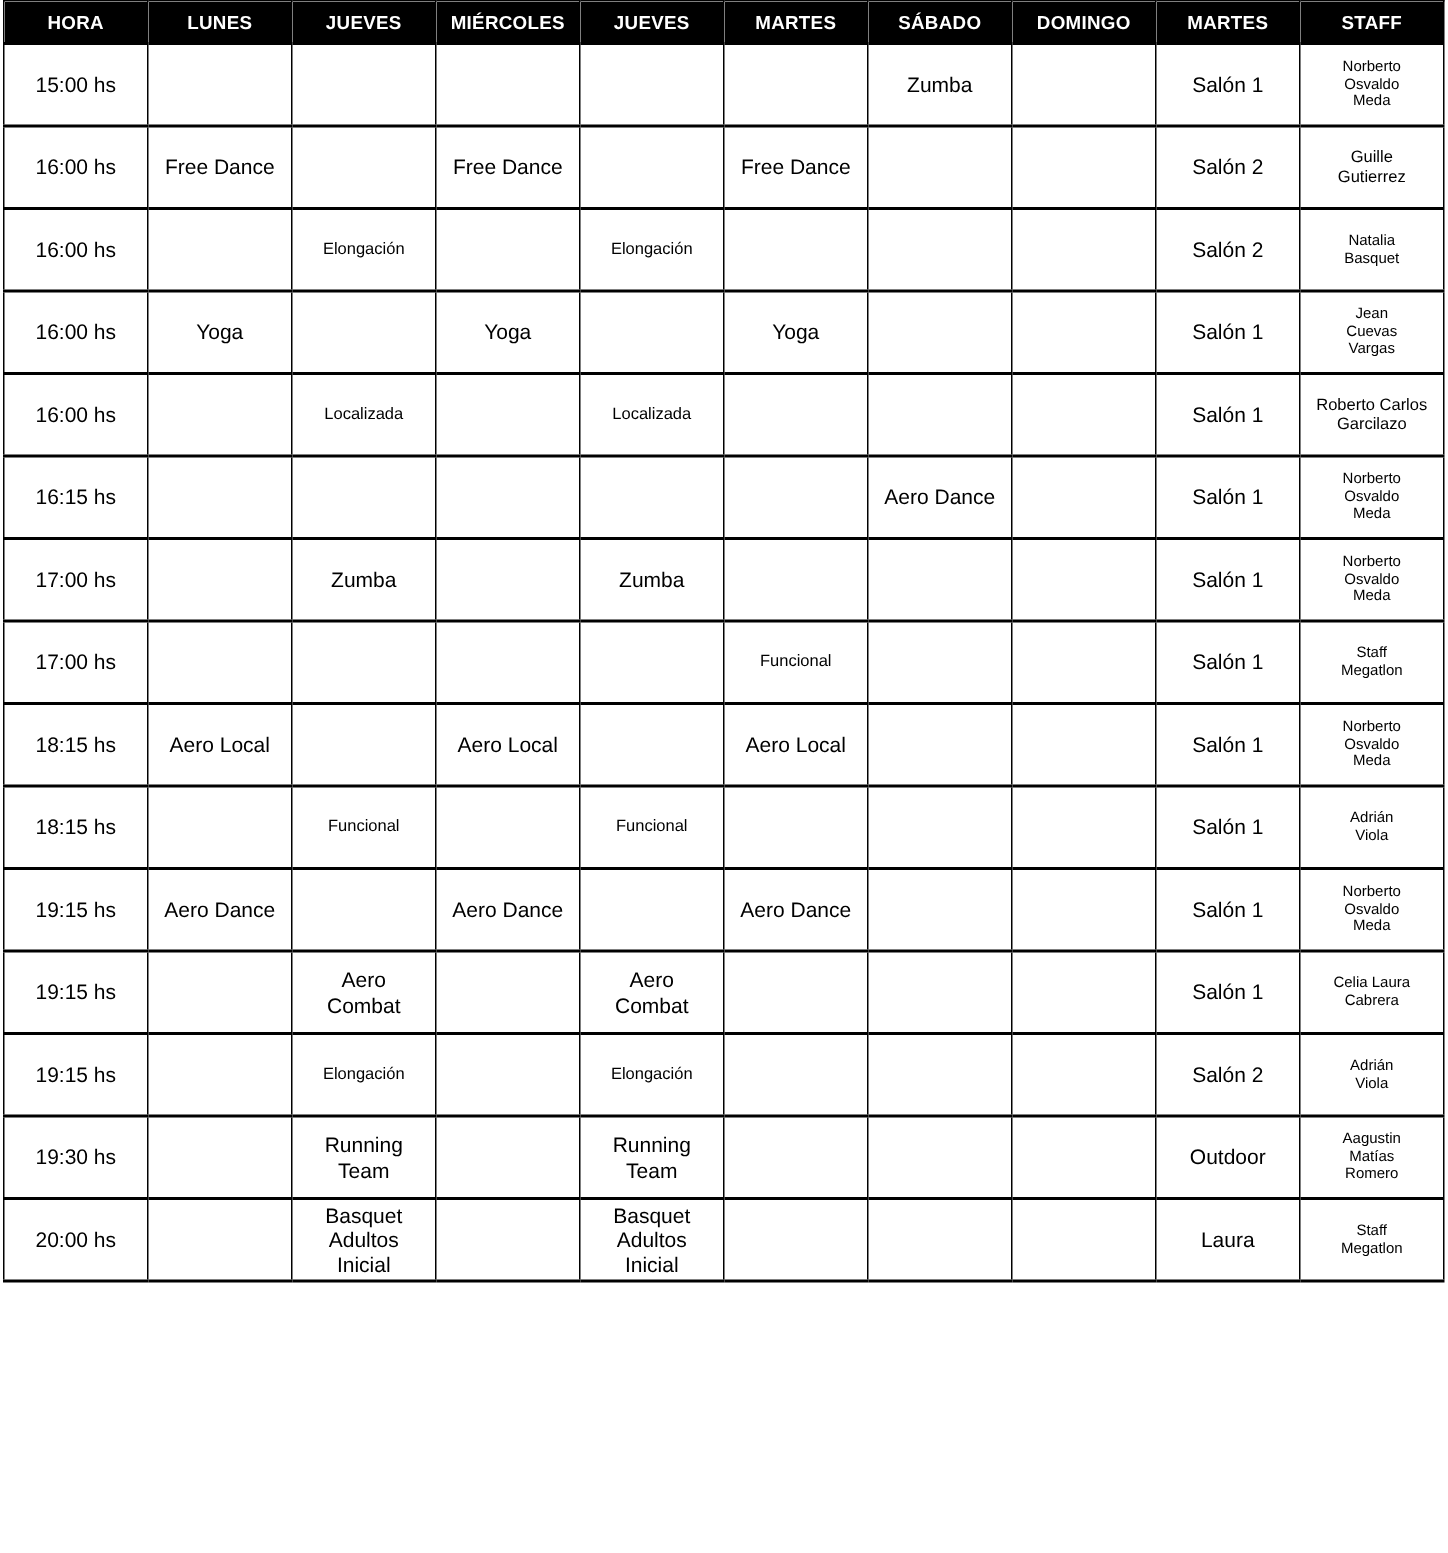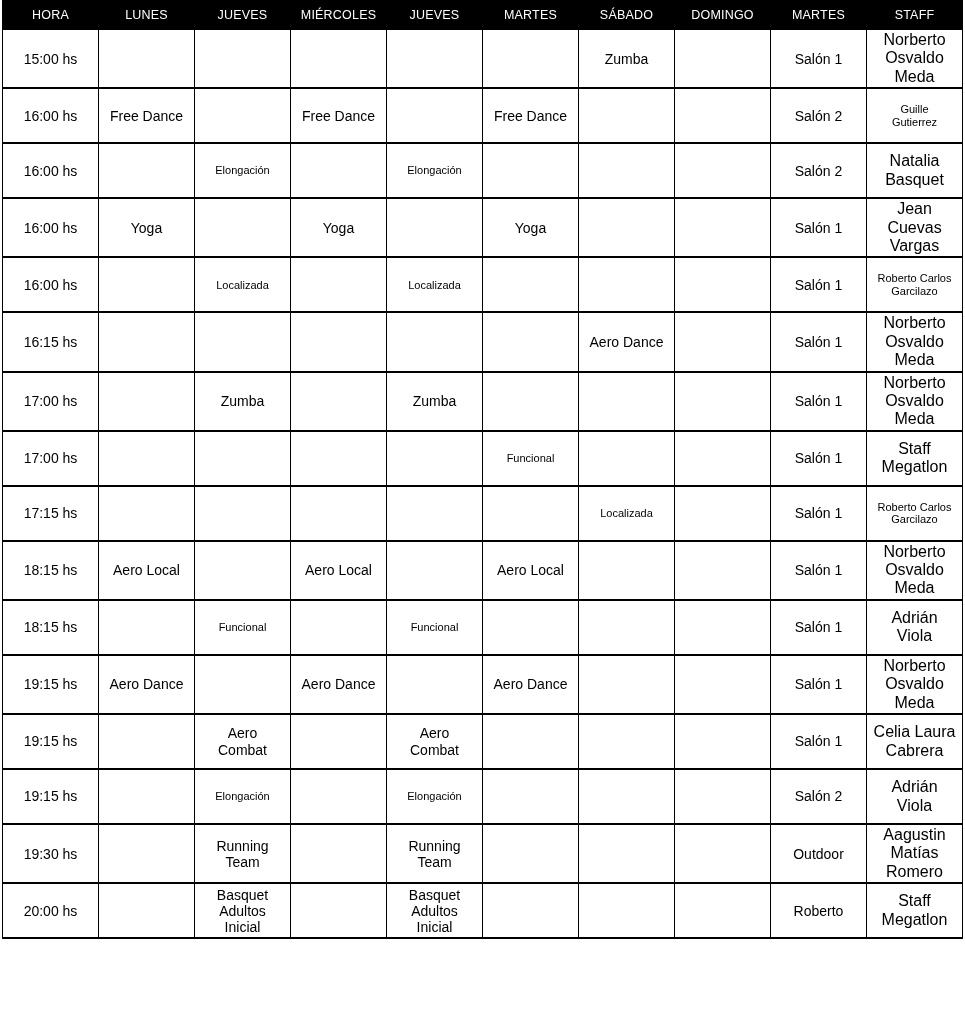--- a/index.html
+++ b/index.html
@@ -20,21 +20,21 @@
   table.schedule {
     width: 961px;
     margin: 0 2px;
     border-collapse: collapse;
     table-layout: fixed;
   }
   
   thead th {
     background: #000000;
     color: #ffffff;
-    font-weight: normal;
+    font-weight: bold;
     font-size: 12.5px;
     letter-spacing: 0.2px;
     height: 27px;
     text-align: center;
     vertical-align: middle;
     border: 1px solid #000000;
     padding: 0;
     white-space: nowrap;
     overflow: hidden;
   }
@@ -45,21 +45,21 @@
     text-align: center;
     vertical-align: middle;
     padding: 1px 2px;
     font-size: 14px;
     color: #000000;
     line-height: 1.15;
     white-space: pre-line;
     overflow: hidden;
   }
   tbody tr { height: 55px; }
-  tbody td.col-staff { font-size: 16px; }
+  tbody td.col-staff { font-size: 10px; }
   tbody td.small { font-size: 11px; text-align: center; }
 </style>
 </head>
 <body>
 
 <div class="page">
   <table class="schedule">
     <colgroup id="colgroup">
         <col style="width: 10%;">
         <col style="width: 10%;">
@@ -189,33 +189,20 @@
           <td class="col-miercoles"></td>
           <td class="col-jueves"></td>
           <td class="col-viernes small">Funcional</td>
           <td class="col-sabado"></td>
           <td class="col-domingo"></td>
           <td class="col-lugar">Salón 1</td>
           <td class="col-staff">Staff
 Megatlon</td>
         </tr>
         <tr>
-          <td class="col-hora">17:15 hs</td>
-          <td class="col-lunes"></td>
-          <td class="col-martes"></td>
-          <td class="col-miercoles"></td>
-          <td class="col-jueves"></td>
-          <td class="col-viernes"></td>
-          <td class="col-sabado small">Localizada</td>
-          <td class="col-domingo"></td>
-          <td class="col-lugar">Salón 1</td>
-          <td class="col-staff small">Roberto Carlos
-Garcilazo</td>
-        </tr>
-        <tr>
           <td class="col-hora">18:15 hs</td>
           <td class="col-lunes">Aero Local</td>
           <td class="col-martes"></td>
           <td class="col-miercoles">Aero Local</td>
           <td class="col-jueves"></td>
           <td class="col-viernes">Aero Local</td>
           <td class="col-sabado"></td>
           <td class="col-domingo"></td>
           <td class="col-lugar">Salón 1</td>
           <td class="col-staff">Norberto
@@ -299,19 +286,19 @@
           <td class="col-martes">Basquet
 Adultos
 Inicial</td>
           <td class="col-miercoles"></td>
           <td class="col-jueves">Basquet
 Adultos
 Inicial</td>
           <td class="col-viernes"></td>
           <td class="col-sabado"></td>
           <td class="col-domingo"></td>
-          <td class="col-lugar">Roberto</td>
+          <td class="col-lugar">Laura</td>
           <td class="col-staff">Staff
 Megatlon</td>
         </tr>
       </tbody>
   </table>
 </div>
 
 </body></html>

